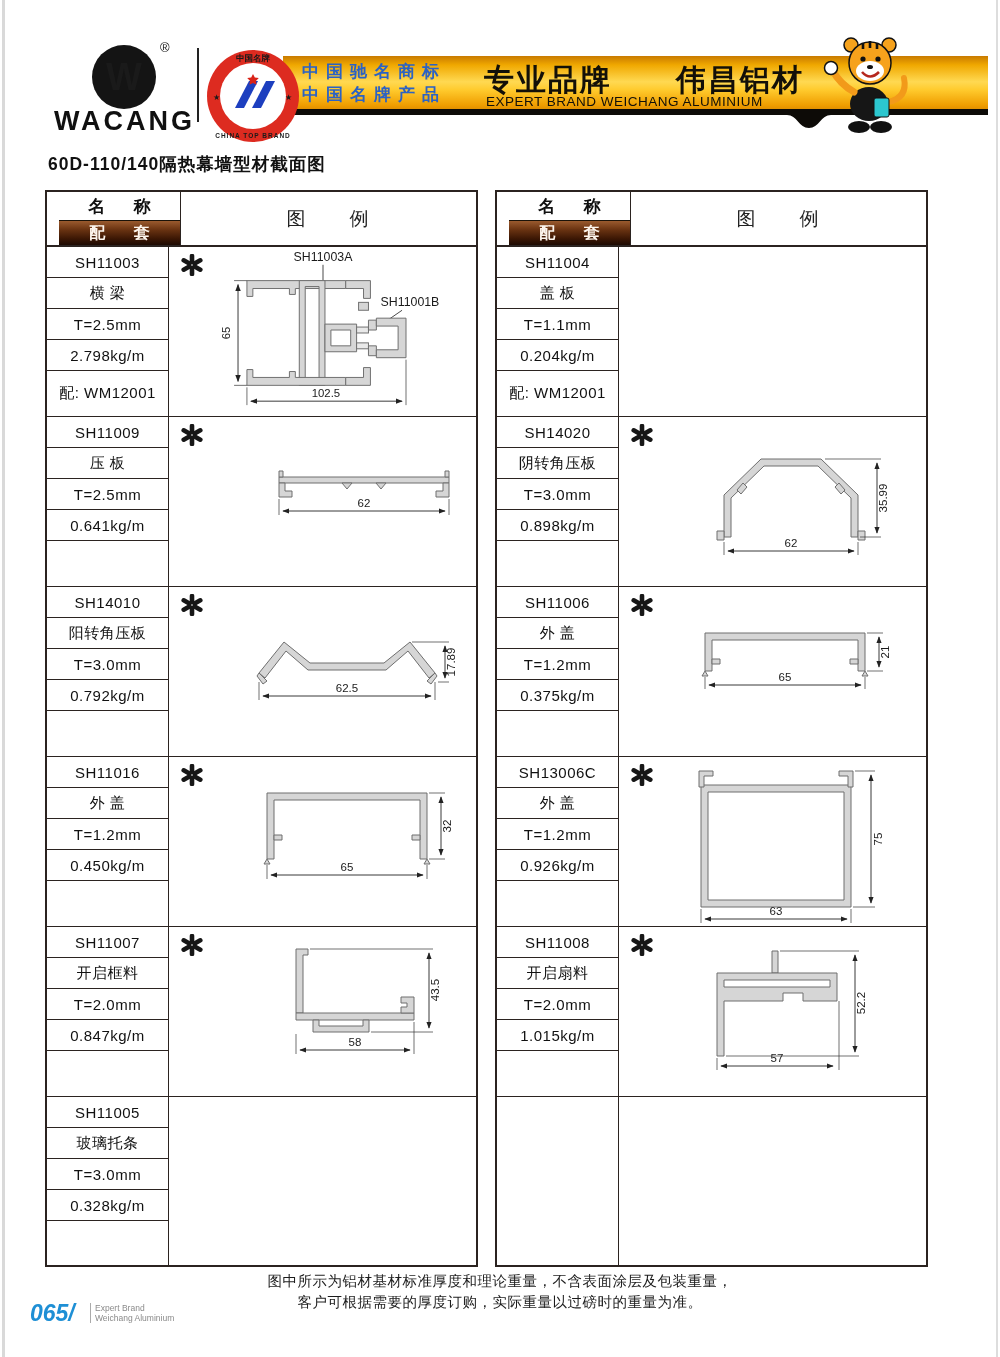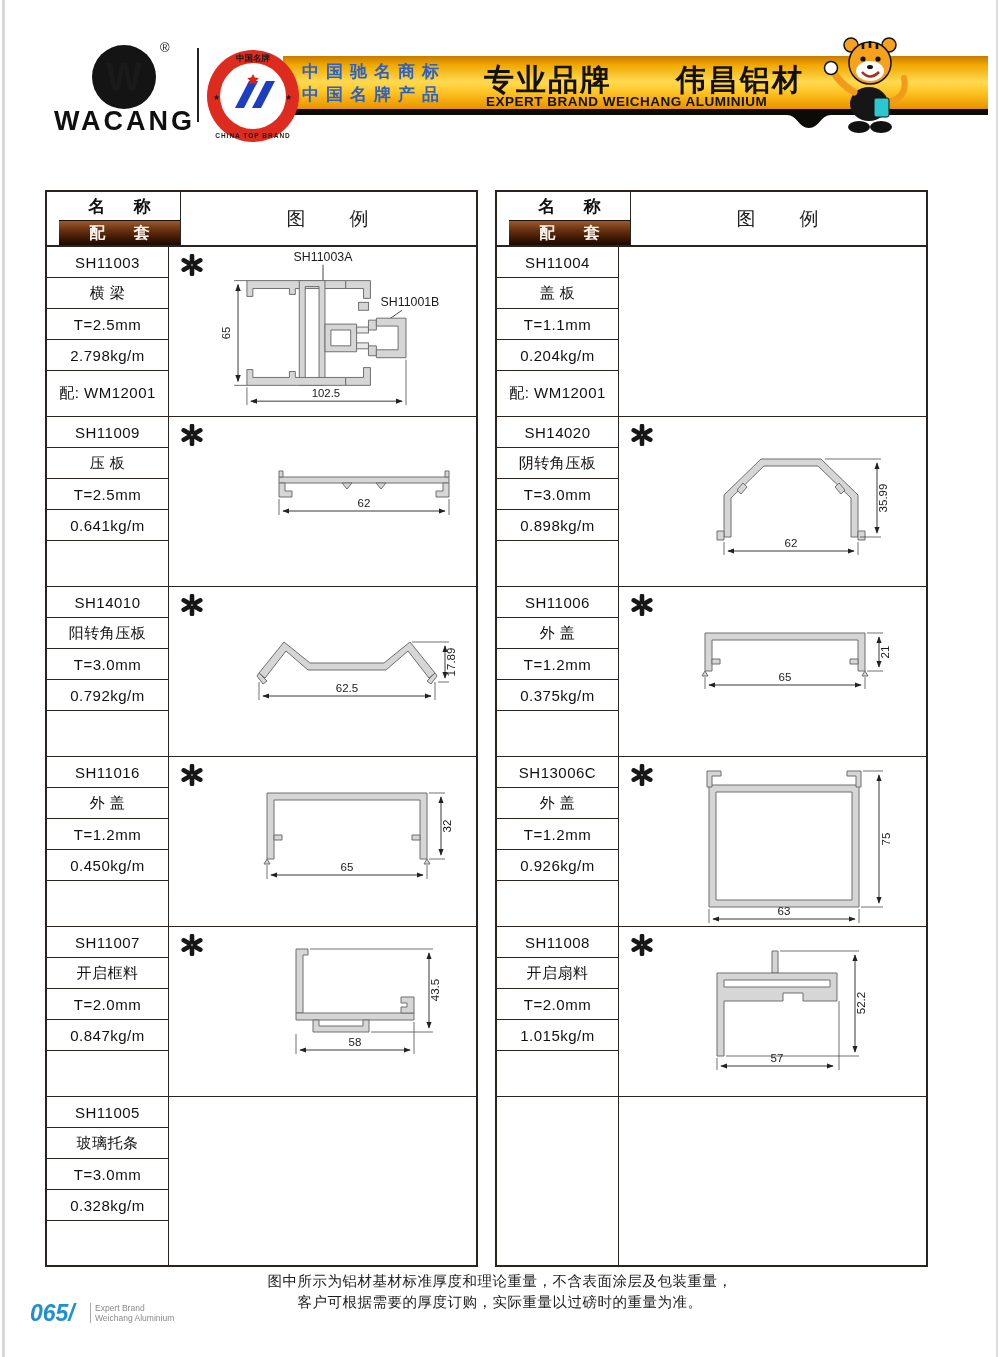--- a/index.html
+++ b/index.html
@@ -15,21 +15,21 @@
   .brand-name { position:absolute; left:0; top:66px; width:145px; text-align:center; font-size:27px;
                 font-weight:bold; letter-spacing:3px; color:#101010; }
   .header-divider { position:absolute; left:197px; top:48px; width:2px; height:74px; background:#222; }
 
   .gold-bar { position:absolute; left:283px; top:56px; width:705px; height:56px;
       background:linear-gradient(180deg,#c87a00 0%, #f0a800 16%, #ffd952 46%, #ffcb2e 60%, #ef9d00 88%, #d88600 100%); }
   .gold-bar-edge { position:absolute; left:283px; top:109px; width:705px; height:24px; }
   .claims { position:absolute; left:302px; top:60px; width:175px; color:#2b62c4; font-weight:bold;
             font-size:17px; line-height:23px; letter-spacing:7px; white-space:nowrap; }
   .slogan-cn { position:absolute; left:484px; top:60px; font-size:30px; font-weight:bold; color:#131008; letter-spacing:2px; white-space:nowrap;}
-  .slogan-en { position:absolute; left:486px; top:94px; font-size:13.5px; font-weight:bold; color:#131008; letter-spacing:.5px; white-space:nowrap;}
+  .slogan-en { position:absolute; left:486px; top:94px; font-size:13.5px; font-weight:normal; color:#131008; letter-spacing:.5px; white-space:nowrap;}
   .badge { position:absolute; left:205px; top:48px; }
   .tiger { position:absolute; left:818px; top:30px; }
 
   
   .page-title { position:absolute; left:48px; top:152px; font-size:17.5px; font-weight:bold; color:#111; letter-spacing:1px; }
 
   
   .ptable { position:absolute; top:190px; width:433px; height:1077px; border:2px solid #2b2320; background:#fff; }
   .ptable.left { left:45px; }
   .ptable.right { left:495px; }
@@ -139,20 +139,21 @@
     <circle cx="71" cy="15" r="7" fill="#f6a21c" stroke="#111" stroke-width="1.5"></circle>
     <circle cx="52" cy="33" r="21" fill="#f6a21c" stroke="#111" stroke-width="1.5"></circle>
     <path d="M45,13 v6 M52,11 v7 M59,13 v6" stroke="#111" stroke-width="2.6"></path>
     <ellipse cx="52" cy="41" rx="14" ry="10" fill="#ffffff"></ellipse>
     <circle cx="45" cy="29" r="2.6" fill="#111"></circle>
     <circle cx="60" cy="29" r="2.6" fill="#111"></circle>
     <ellipse cx="52" cy="37" rx="3" ry="2" fill="#111"></ellipse>
     <path d="M44,42 q8,9 17,0" stroke="#b5281e" stroke-width="2.6" fill="none"></path>
   </svg>
 
+  <div class="page-title">60D-110/140隔热幕墙型材截面图</div>
 
   <div class="ptable left">
     <div class="t-header">
       <div class="namecol-h">
         <div class="h-name">名 称</div>
         <div class="h-match">配 套</div>
       </div>
       <div class="legend-h">图　　例</div>
     </div>
 
@@ -408,21 +409,21 @@
         <div class="nc">SH13006C</div>
         <div class="nc">外 盖</div>
         <div class="nc">T=1.2mm</div>
         <div class="nc">0.926kg/m</div>
         <div class="nc acc"></div>
       </div>
       <div class="diagcol">
         <svg class="marker">
             <use href="#ast"></use>
           </svg>
-        <div class="diag" style="left:52px; top:0px;">
+        <div class="diag" style="left:44px; top:0px;">
           <svg width="235" height="170" viewBox="0 0 235 170">
             <path class="pf" d="M38,28 H188 V150 H38 Z M45,35 H181 V143 H45 Z"></path>
             <path class="pf" d="M36,14 H50 V19 H41 V30 H36 Z"></path>
             <path class="pf" d="M176,14 H190 V30 H185 V19 H176 Z"></path>
             <path class="ext" d="M38,152 V166 M188,152 V166"></path>
             <path class="dln" d="M42,162 H184"></path>
             <text class="dim" x="113" y="158" text-anchor="middle">63</text>
             <path class="ext" d="M192,14 H212 M190,150 H212"></path>
             <path class="dln" d="M208,18 V146"></path>
             <text class="dim" transform="translate(219 82) rotate(-90)" text-anchor="middle">75</text>

